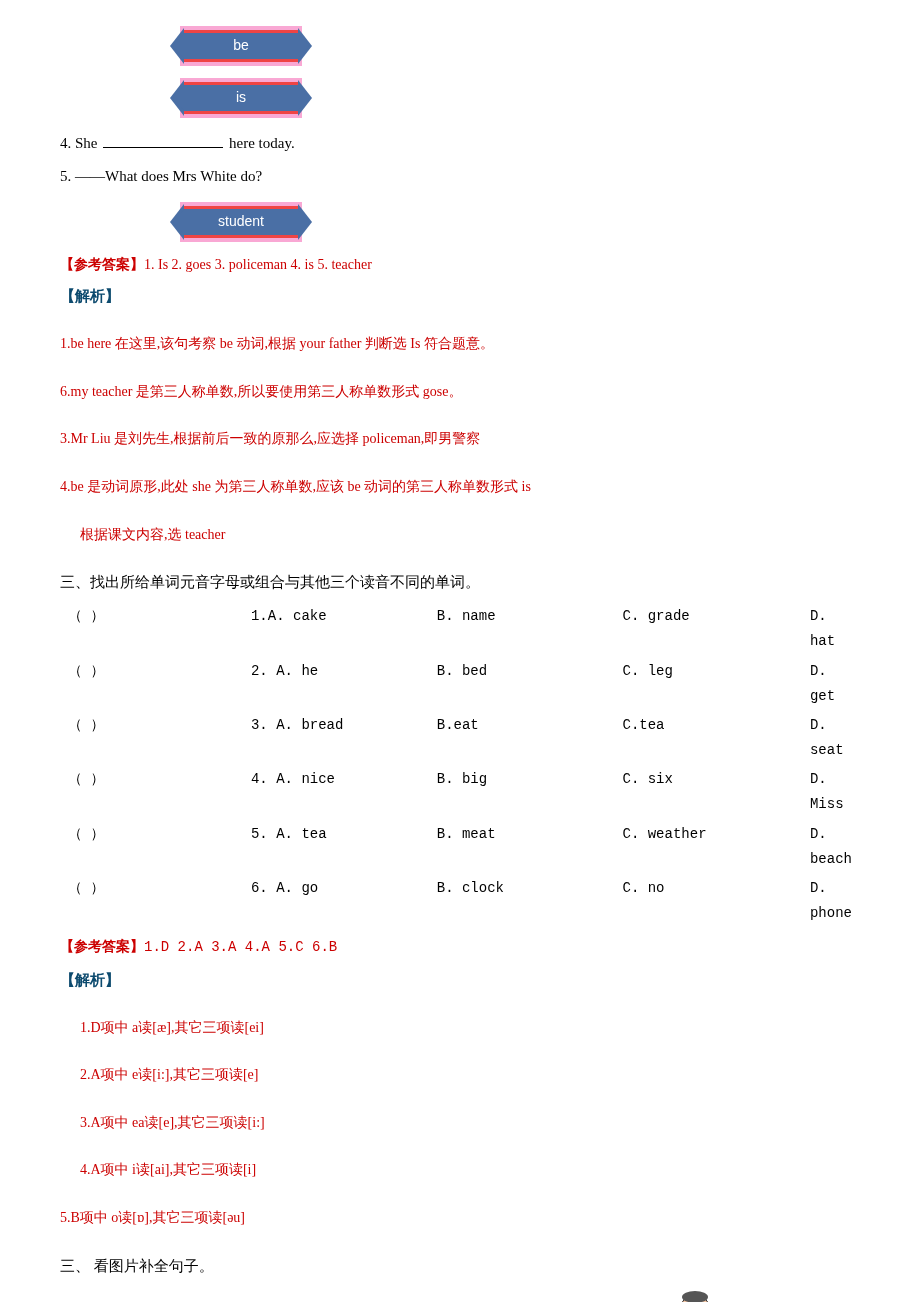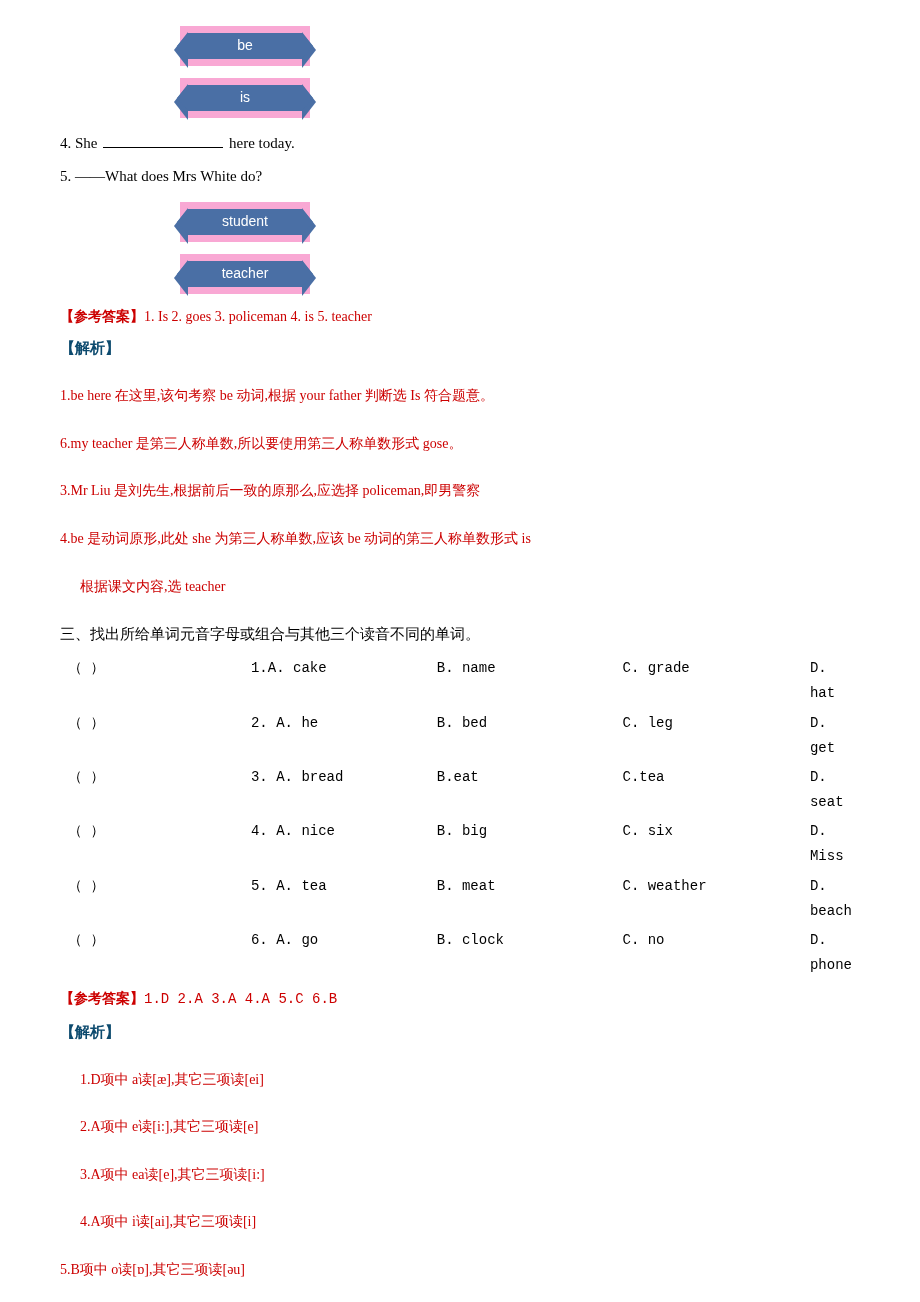--- a/index.html
+++ b/index.html
@@ -17,21 +17,21 @@
       position: relative;
     }
     .arrow-shape {
       display: inline-flex;
       align-items: center;
       justify-content: center;
       position: relative;
       height: 40px;
       min-width: 120px;
       background: #ef4444;
-      border: 8px solid #f9a8d4;
+      border: 4px solid #f9a8d4;
       margin: 4px 0;
     }
     .arrow-shape::before {
       content: '';
       position: absolute;
       left: -14px;
       top: -2px;
       width: 0;
       height: 0;
       border-top: 18px solid transparent;
@@ -187,27 +187,20 @@
   </div>
 
   <div class="arrow-container">
     <div class="arrow-row">
       <div class="arrow-shape">
         <div class="arrow-inner">
           <span class="arrow-text">student</span>
         </div>
       </div>
     </div>
-    <div class="arrow-row">
-      <div class="arrow-shape">
-        <div class="arrow-inner">
-          <span class="arrow-text">teacher</span>
-        </div>
-      </div>
-    </div>
   </div>
 
 
   <div class="answer-line">
     <span class="bracket-red">【参考答案】</span><span>1. Is   2. goes   3. policeman  4. is  5. teacher</span>
   </div>
 
   <div class="analysis-title">【解析】</div>
   <div class="analysis-item">1.be here 在这里,该句考察 be 动词,根据 your father 判断选 Is 符合题意。</div>
   <div class="analysis-item">6.my teacher 是第三人称单数,所以要使用第三人称单数形式 gose。</div>

